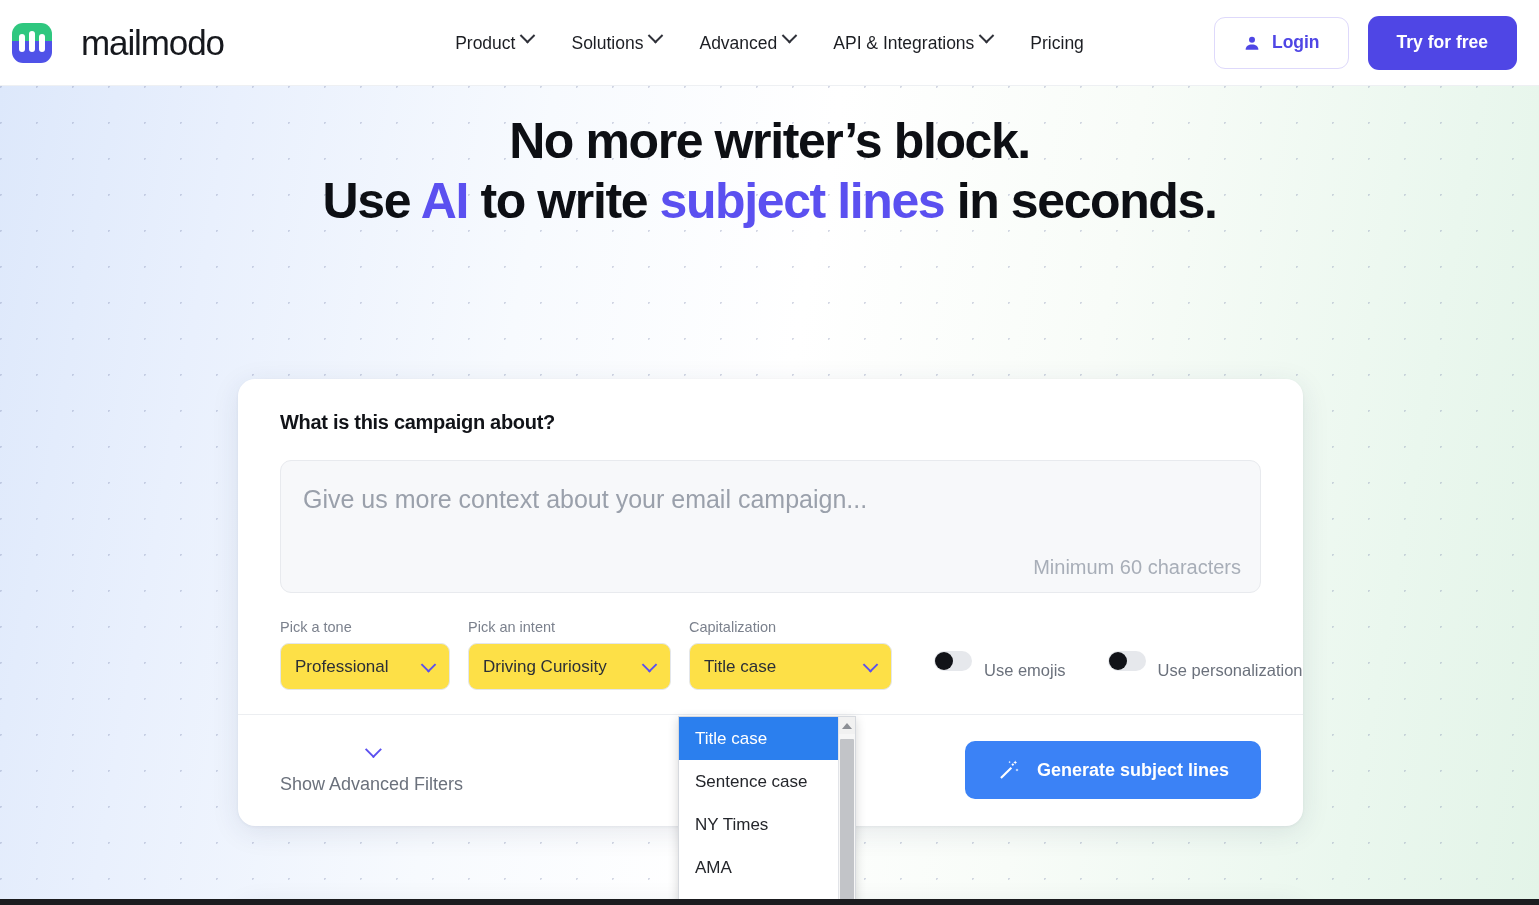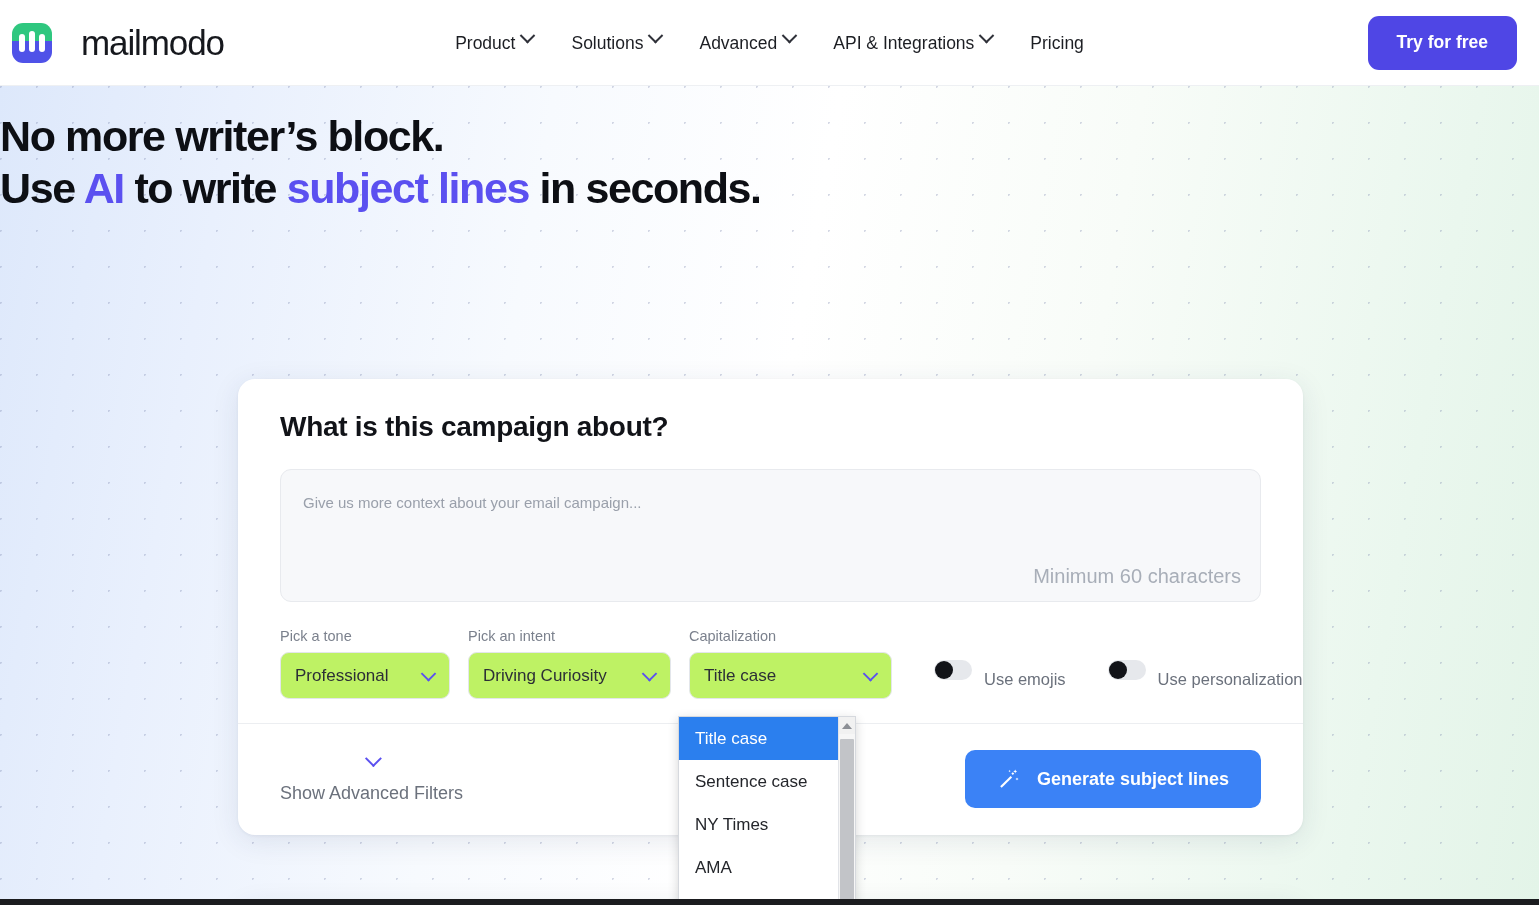--- a/index.html
+++ b/index.html
@@ -72,69 +72,70 @@
   .hero {
     position:relative;
     height:819px;
     background:
       radial-gradient(circle at 0.8px 0.8px, rgba(120,130,170,0.30) 0.8px, transparent 1.1px) 0 0/36px 36px,
       linear-gradient(100deg,#dde8fb 0%,#e9f0fd 14%,#f7fafe 33%,#ffffff 50%,#f8fcf8 68%,#eaf7ee 88%,#e3f4e8 100%);
     overflow:hidden;
   }
 
   .headline {
+    text-align:center;
     padding-top:25px;
-    font-size:43px;
+    font-size:50px;
     font-weight:700;
     letter-spacing:-1.4px;
     line-height:1.2;
     color:#0d0f14;
   }
   .headline .accent { color:#5b50f0; }
 
   
   .card {
     position:absolute;
     left:238px; top:293px; width:1065px;
     background:#ffffff;
     border-radius:17px;
     box-shadow:0 6px 28px rgba(40,50,90,0.10), 0 1px 3px rgba(40,50,90,0.06);
     z-index:10;
   }
   .card-pad { padding:32px 42px 0 42px; }
-  .card-title { font-size:28px; font-weight:700; color:#111318; letter-spacing:-0.3px; }
+  .card-title { font-size:20px; font-weight:700; color:#111318; letter-spacing:-0.3px; }
 
   .textarea-wrap {
     position:relative;
     margin-top:26px;
     height:133px;
     background:#f7f8fa;
     border:1px solid #e8eaee;
     border-radius:11px;
   }
   .textarea-wrap .ph {
     position:absolute; left:22px; top:24px;
-    font-size:15px; color:#9aa0ab;
+    font-size:25px; color:#9aa0ab;
   }
   .min-chars {
     position:absolute; right:19px; bottom:13px;
     font-size:20px; color:#a8aeb8;
   }
 
   .controls {
     display:flex; align-items:flex-end; gap:18px;
     margin-top:26px; padding-bottom:24px;
   }
   .field { display:flex; flex-direction:column; gap:8px; }
   .field-label { font-size:14.5px; color:#7b818d; }
   .select {
     position:relative;
     width:170px; height:47px;
     border:1px solid #e3e6eb; border-radius:9px;
-    background:#bef264;
+    background:#fde047;
     display:flex; align-items:center;
     padding:0 14px;
     font-size:17px; color:#2c2f36;
     cursor:pointer;
   }
   .select.w-intent { width:203px; }
   .select .sel-chev {
     position:absolute; right:15px; top:50%;
     width:11px; height:11px;
     border-right:2.4px solid #5b50f0; border-bottom:2.4px solid #5b50f0;
@@ -261,20 +262,27 @@
         <span>API &amp; Integrations</span>
         <span class="chev"></span>
       </div>
       <div class="nav-item">
         <span>Pricing</span>
       </div>
     </div>
   </nav>
 
   <div class="header-actions">
+    <button class="btn-login">
+      <svg class="person-icon" viewBox="0 0 24 24">
+        <circle cx="12" cy="7.5" r="4" fill="#4f46e5"></circle>
+        <path d="M3.5 21c0-4.6 3.8-7 8.5-7s8.5 2.4 8.5 7z" fill="#4f46e5"></path>
+      </svg>
+      <span>Login</span>
+    </button>
     <button class="btn-try">Try for free</button>
   </div>
 </div>
 
 <div class="hero">
 
   <h1 class="headline">
     <div>No more writer’s block.</div>
     <div>
       <span>Use </span><span class="accent">AI</span><span> to write </span><span class="accent">subject lines</span><span> in seconds.</span>

